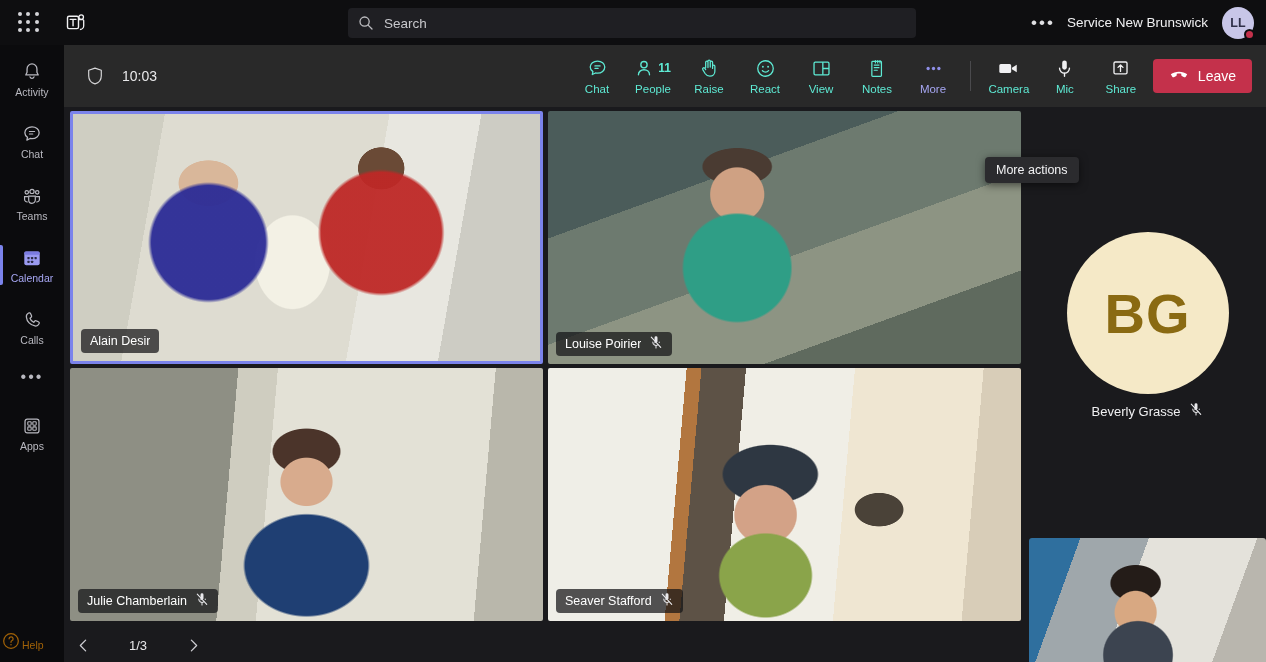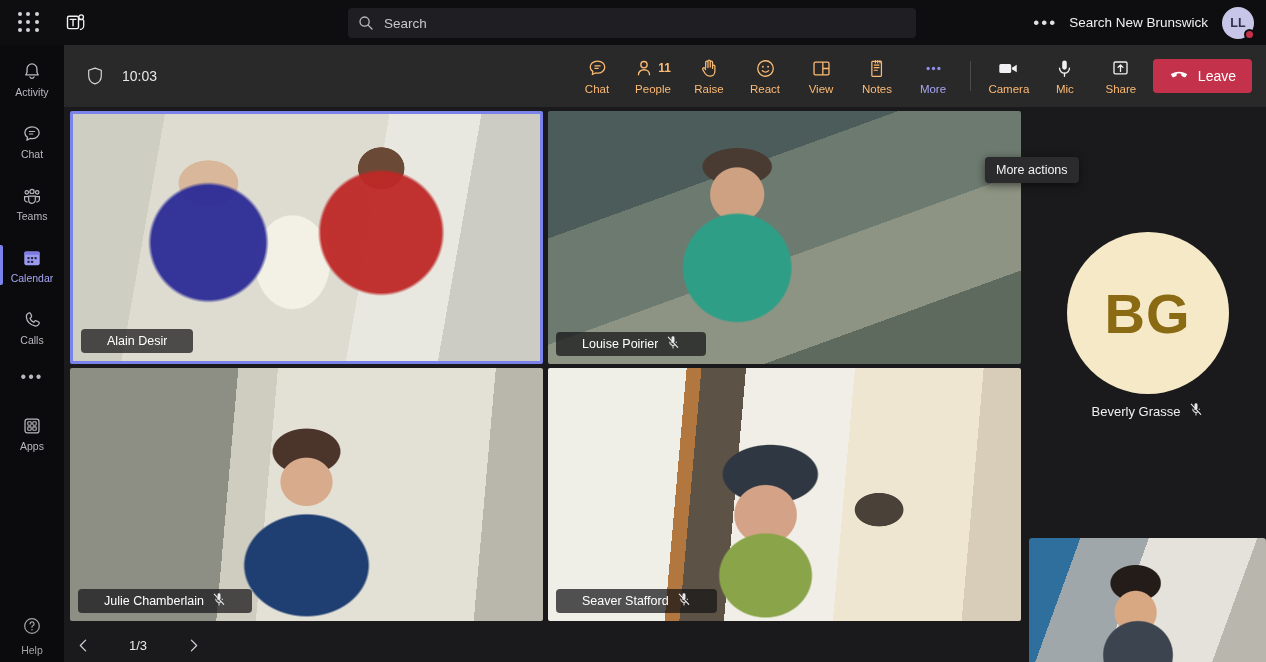--- a/index.html
+++ b/index.html
@@ -65,39 +65,39 @@
   }
   .rail-item .glyph { height: 24px; display: flex; align-items: center; justify-content: center; }
   .rail-item .lbl { font-size: 10.5px; margin-top: 3px; line-height: 1; }
   .rail-item.active { color: #a6a6f2; }
   .rail-item.active::before {
     content: ""; position: absolute; left: 0; top: 8px; width: 3px; height: 40px;
     background: #7b83eb; border-radius: 0 2px 2px 0;
   }
   .rail-item.active .glyph svg rect.fill { fill: #9a9af0; }
   .rail-dots { width: 64px; height: 44px; display:flex; align-items:center; justify-content:center; color:#b9b9c0; font-size: 16px; letter-spacing: 2px; cursor: pointer;}
-  .rail-help { position: absolute; bottom: 6px; left: 0; width: 64px; display:flex; flex-direction:column; align-items:center; cursor:pointer; color:#a3a3a3;}
+  .rail-help { position: absolute; bottom: 6px; left: 0; width: 64px; display:flex; flex-direction:row; align-items:center; cursor:pointer; color:#a16207;}
   .rail-help .lbl { font-size: 10.5px; margin-top: 3px; }
 
   
   .stage {
     position: absolute; left: 64px; top: 45px; width: 1202px; height: 617px;
     background: #1a1a1d;
   }
 
   
   .mbar { position: absolute; top: 0; left: 0; width: 1202px; height: 62px; background: #292929; display: flex; align-items: center; }
   .mbar-left { display: flex; align-items: center; padding-left: 22px; width: 300px; }
   .mbar-left .shield { width: 18px; height: 20px; opacity: .92; }
   .mbar-left .clock { margin-left: 18px; font-size: 14px; color: #e8e8ea; }
 
   .mbar-center { position: absolute; left: 505px; top: 0; height: 62px; display: flex; align-items: center; }
   .mitem {
     width: 56px; height: 54px; display: flex; flex-direction: column; align-items: center; justify-content: center;
-    cursor: pointer; color: #fdba74; border-radius: 4px; position: relative;
+    cursor: pointer; color: #5eead4; border-radius: 4px; position: relative;
   }
   .mitem .mglyph { height: 24px; display: flex; align-items: center; justify-content: center; position: relative;}
   .mitem .mlbl { font-size: 11.5px; margin-top: 4px; line-height: 1; }
   .mitem .badge { font-size: 12px; font-weight: bold; margin-left: 2px; }
   .mitem.accent { color: #a6a6f2; }
 
   .mbar-sep { width: 1px; height: 30px; background: #4a4a4d; margin: 0 10px; }
 
   .mbar-right { position: absolute; right: 14px; top: 0; height: 62px; display: flex; align-items: center; }
   .leave-btn {
@@ -115,21 +115,21 @@
   
   .grid { position: absolute; left: 6px; top: 66px; width: 955px; height: 560px; }
   .tile { position: absolute; overflow: hidden; background: #17171a; border-radius: 2px; }
   .tile .video { position: absolute; inset: 0; }
   .tile.speaking { border: 3px solid #7b83eb; }
   .tile.speaking .video { inset: 0; }
 
   .nameplate {
     position: absolute; left: 8px; bottom: 8px;
     background: rgba(20,20,22,.72); border-radius: 4px;
-    height: 24px; padding: 0 26px; display: flex; align-items: center; gap: 8px;
+    height: 24px; padding: 0 9px; display: flex; align-items: center; gap: 8px;
     font-size: 12.5px; color: #fff; max-width: 85%;
   }
   .nameplate .nm { white-space: nowrap; overflow: hidden; text-overflow: ellipsis; }
 
   
   .rightcol { position: absolute; left: 965px; top: 66px; width: 237px; height: 560px; }
   .avatar-tile { position: absolute; left: 0; top: 0; width: 237px; height: 430px; display: flex; flex-direction: column; align-items: center; justify-content: center; }
   .big-avatar {
     width: 162px; height: 162px; border-radius: 50%;
     display: flex; align-items: center; justify-content: center;
@@ -215,21 +215,21 @@
     <div class="searchwrap">
       <svg class="sicon" viewBox="0 0 16 16">
         <circle cx="6.6" cy="6.6" r="4.6" fill="none" stroke="#d8d8dc" stroke-width="1.3"></circle>
         <path d="M10.1 10.1 14 14" stroke="#d8d8dc" stroke-width="1.3" stroke-linecap="round"></path>
       </svg>
       <input type="text" placeholder="Search" style="">
     </div>
 
     <div class="tb-right">
       <div class="ellipsis-btn">•••</div>
-      <div class="org-name">Search New Brunswick</div>
+      <div class="org-name">Service New Brunswick</div>
       <div class="avatar-top">
         <span>LL</span>
         <span class="presence"></span>
       </div>
     </div>
   </div>
 
   <div class="rail">
 
     <div class="rail-item">

